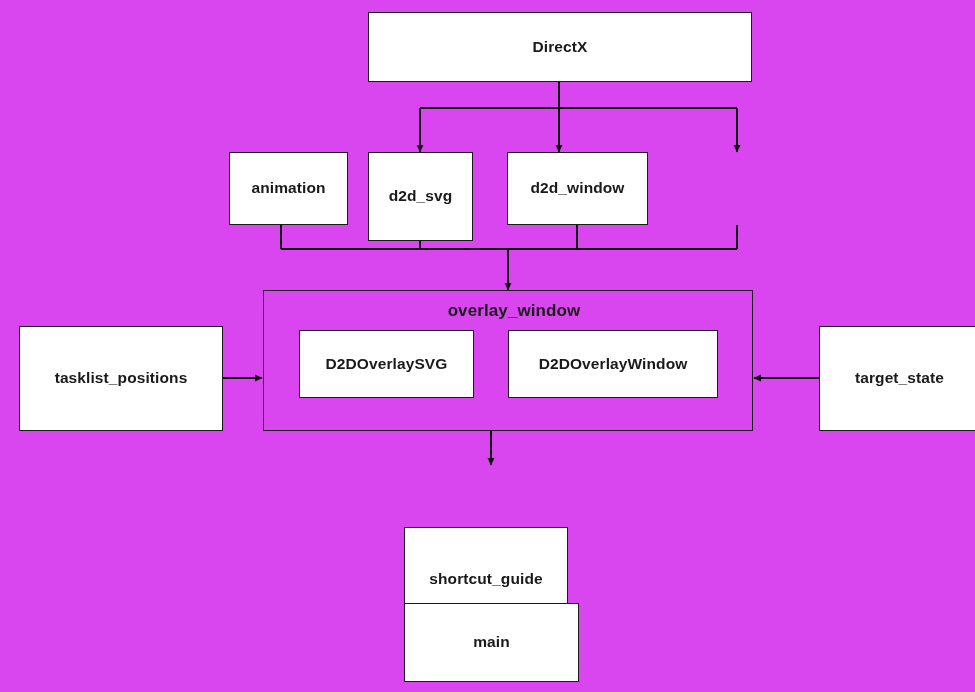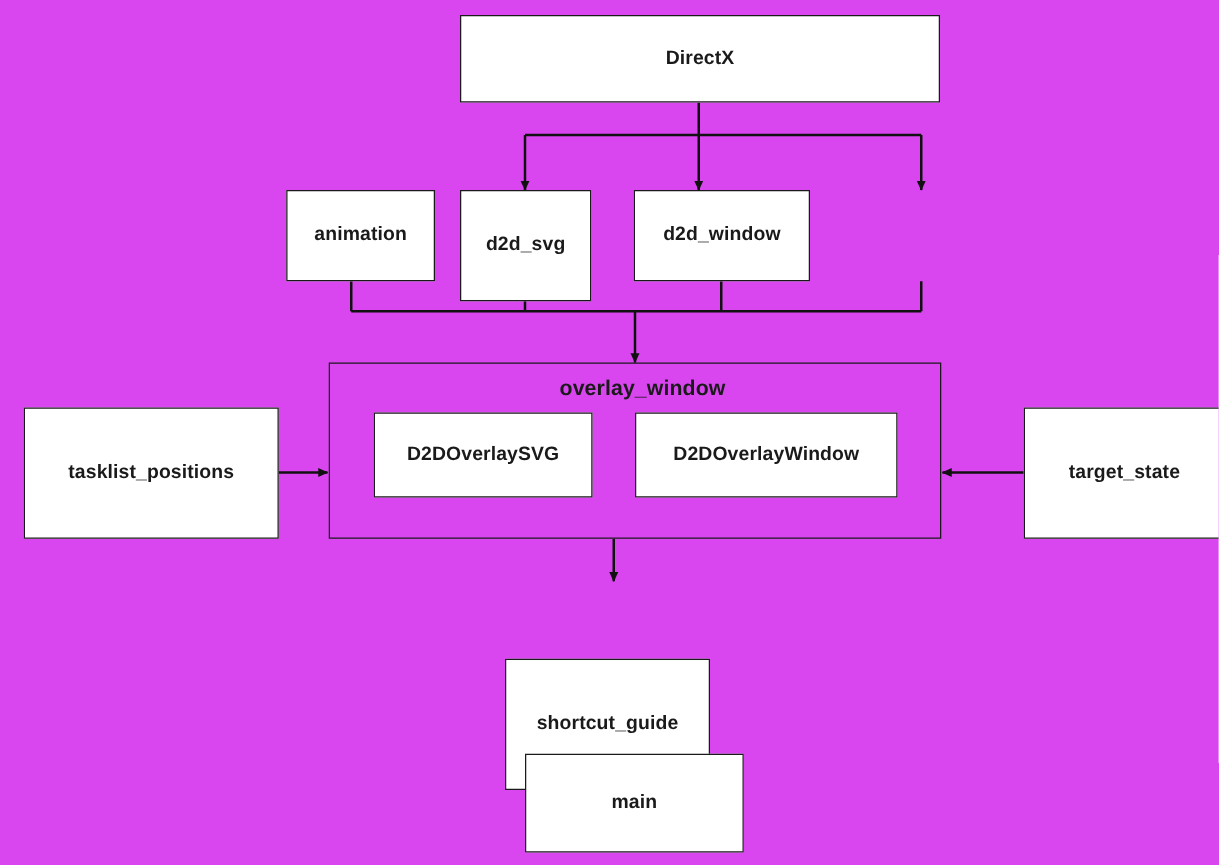--- a/index.html
+++ b/index.html
@@ -129,17 +129,17 @@
   </div>
 
   <div class="node" style="left:819px; top:326px; width:161px; height:105px;">
     <span>target_state</span>
   </div>
 
   <div class="node" style="left:404px; top:485px; width:164px; height:105px;margin-top:42px;">
     <span>shortcut_guide</span>
   </div>
 
-  <div class="node" style="left:404px; top:603px; width:175px; height:79px;margin-left:16px;">
+  <div class="node" style="left:404px; top:603px; width:175px; height:79px;">
     <span>main</span>
   </div>
 
 </div>
 
 </body></html>

